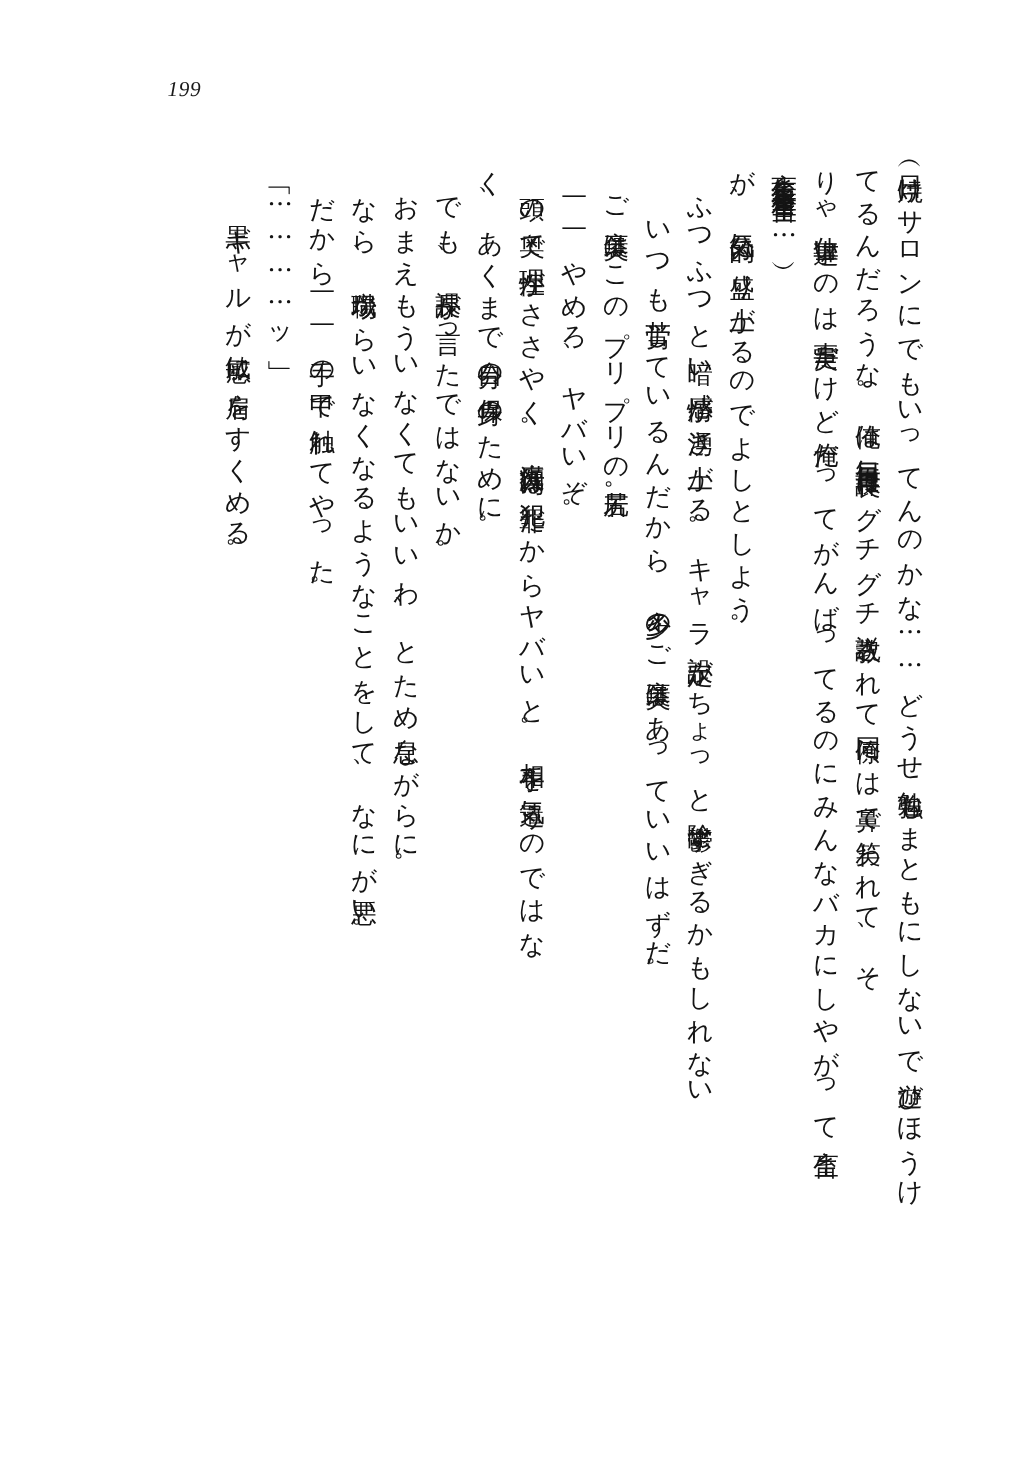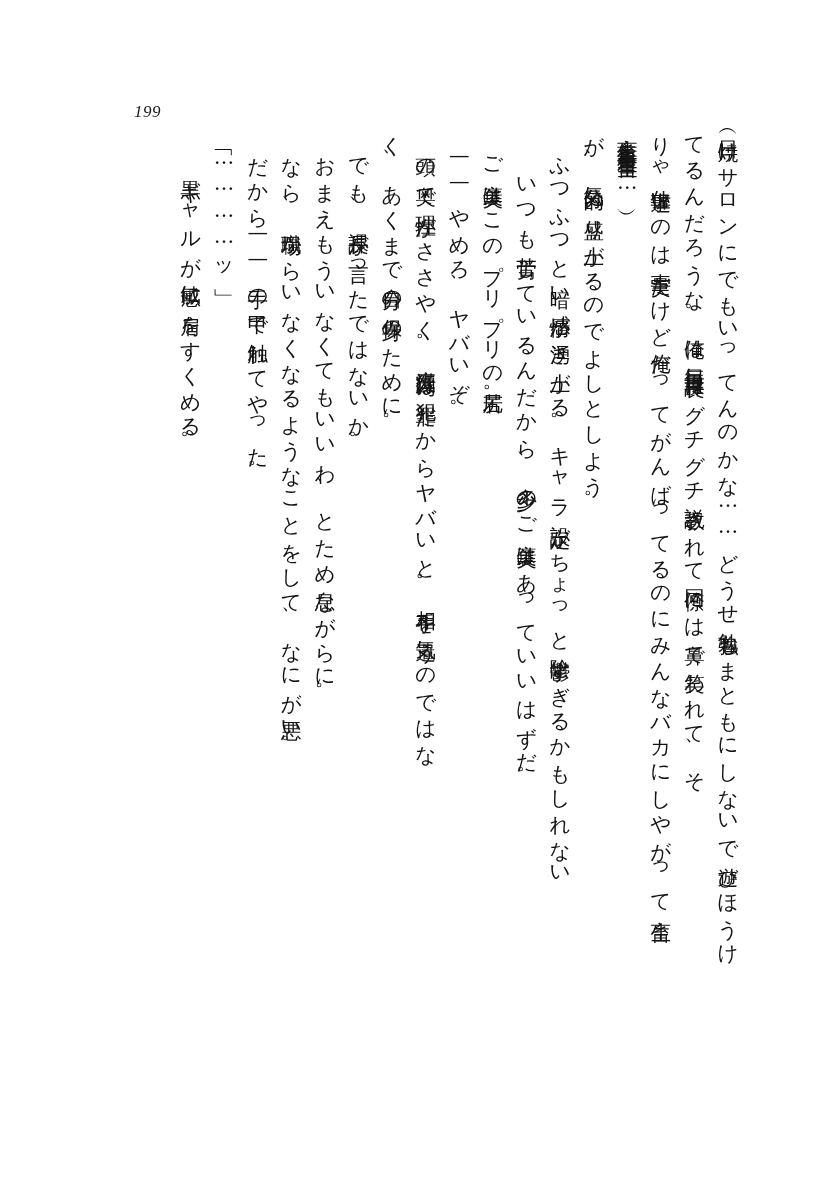--- a/index.html
+++ b/index.html
@@ -28,21 +28,20 @@
   
   #page-number {
     position: absolute;
     left: 134px;
     top: 62px;
     font-family: "Liberation Serif", "DejaVu Serif", serif;
     font-style: italic;
     font-size: 17px;
     color: #1a1a1a;
     letter-spacing: 0.5px;
-    margin-top: 40px;
   }
 
   
   #text-block {
     position: absolute;
     top: 122px;
     left: 96px;
     width: 642px;
     height: 1000px;
     display: flex;

